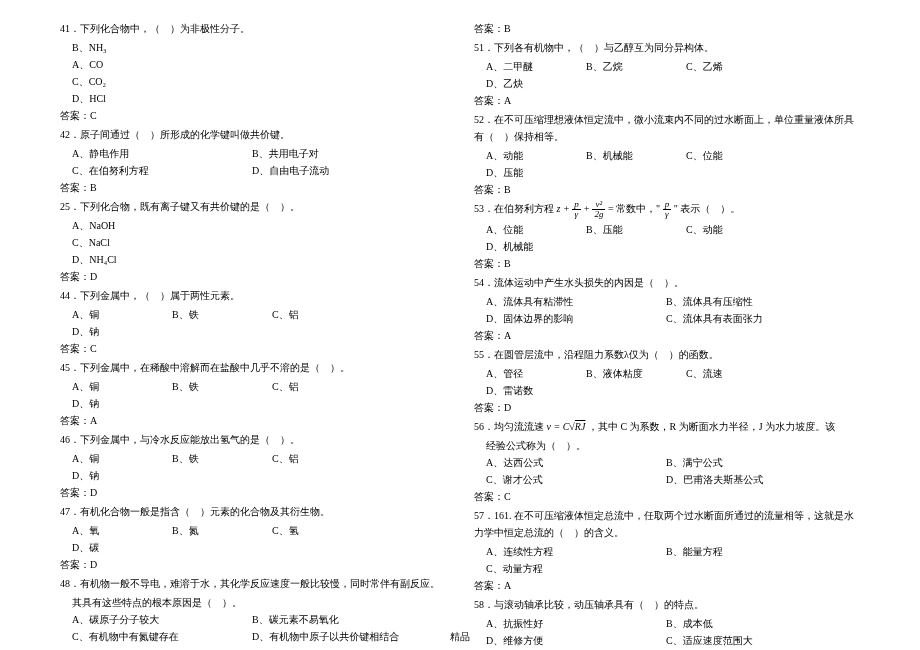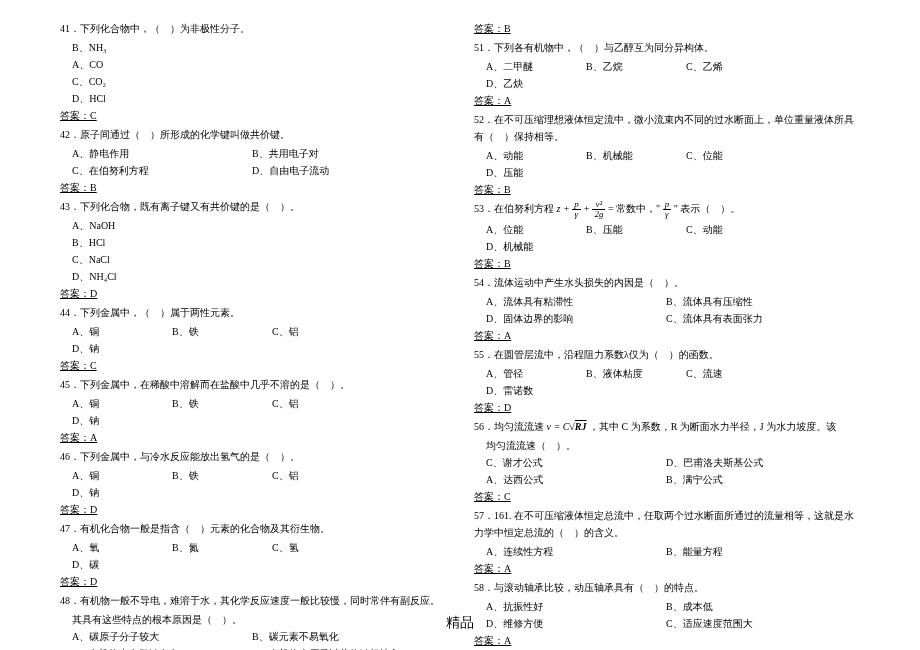--- a/index.html
+++ b/index.html
@@ -20,33 +20,33 @@
     }
     .col {
       flex: 1;
       line-height: 1.7;
     }
     .q { margin-bottom: 2px; }
     .opts { display: flex; flex-wrap: wrap; }
     .opts > span { min-width: 90px; margin-right: 10px; }
     .opts.wide > span { min-width: 170px; font-family: Liberation Serif, serif; }
     .indent { padding-left: 12px; }
-    .ans { margin-bottom: 2px; text-decoration: underline; }
+    .ans { margin-bottom: 2px; }
     .footer {
       position: absolute;
-      bottom: 18px;
+      bottom: 6px;
       left: 50%;
       transform: translateX(-50%);
-      font-size: 14px;
+      font-size: 10px;
     }
     .formula { font-style: italic; font-family: "Times New Roman", serif; }
     .frac { display: inline-block; vertical-align: middle; text-align: center; font-size: 9px; line-height: 1; }
     .frac .n { display: block; border-bottom: 1px solid #000; padding: 0 2px; }
     .frac .d { display: block; padding: 0 2px; }
-    .sqrt { text-decoration: overline; font-weight: bold; }
+    .sqrt { text-decoration: overline; }
   </style>
 </head>
 <body>
 
 <div class="columns">
   <div class="col">
 
     <div class="q">41．下列化合物中，（　）为非极性分子。</div>
     <div class="indent">B、NH₃</div>
     <div class="indent">A、CO</div>
@@ -58,23 +58,22 @@
     <div class="opts wide indent">
       <span>A、静电作用</span>
       <span>B、共用电子对</span>
     </div>
     <div class="opts wide indent">
       <span>C、在伯努利方程</span>
       <span>D、自由电子流动</span>
     </div>
     <div class="ans">答案：B</div>
 
-    <div class="q">43．下列化合物，既有离子键又有共价键的是（　）。</div>
+    <div class="q">25．下列化合物，既有离子键又有共价键的是（　）。</div>
     <div class="indent">A、NaOH</div>
-    <div class="indent">B、HCl</div>
     <div class="indent">C、NaCl</div>
     <div class="indent">D、NH₄Cl</div>
     <div class="ans">答案：D</div>
 
     <div class="q">44．下列金属中，（　）属于两性元素。</div>
     <div class="opts indent">
       <span>A、铜</span>
       <span>B、铁</span>
       <span>C、铝</span>
       <span>D、钠</span>
@@ -176,37 +175,38 @@
       <span>C、流速</span>
       <span>D、雷诺数</span>
     </div>
     <div class="ans">答案：D</div>
 
     <div class="q">
       <span>56．均匀流流速</span>
       <span class="formula"> v = C√<span class="sqrt">RJ</span></span>
       <span> ，其中 C 为系数，R 为断面水力半径，J 为水力坡度。该</span>
     </div>
-    <div class="indent">均匀流流速（　）。</div>
+    <div class="indent">经验公式称为（　）。</div>
+    <div class="opts wide indent">
+      <span>A、达西公式</span>
+      <span>B、满宁公式</span>
+    </div>
     <div class="opts wide indent">
       <span>C、谢才公式</span>
       <span>D、巴甫洛夫斯基公式</span>
     </div>
-    <div class="opts wide indent">
-      <span>A、达西公式</span>
-      <span>B、满宁公式</span>
-    </div>
     <div class="ans">答案：C</div>
 
     <div class="q">57．161. 在不可压缩液体恒定总流中，任取两个过水断面所通过的流量相等，这就是水力学中恒定总流的（　）的含义。</div>
     <div class="opts wide indent">
       <span>A、连续性方程</span>
       <span>B、能量方程</span>
     </div>
     <div class="opts wide indent">
+      <span>C、动量方程</span>
     </div>
     <div class="ans">答案：A</div>
 
     <div class="q">58．与滚动轴承比较，动压轴承具有（　）的特点。</div>
     <div class="opts wide indent">
       <span>A、抗振性好</span>
       <span>B、成本低</span>
     </div>
     <div class="opts wide indent">
       <span>D、维修方便</span>

